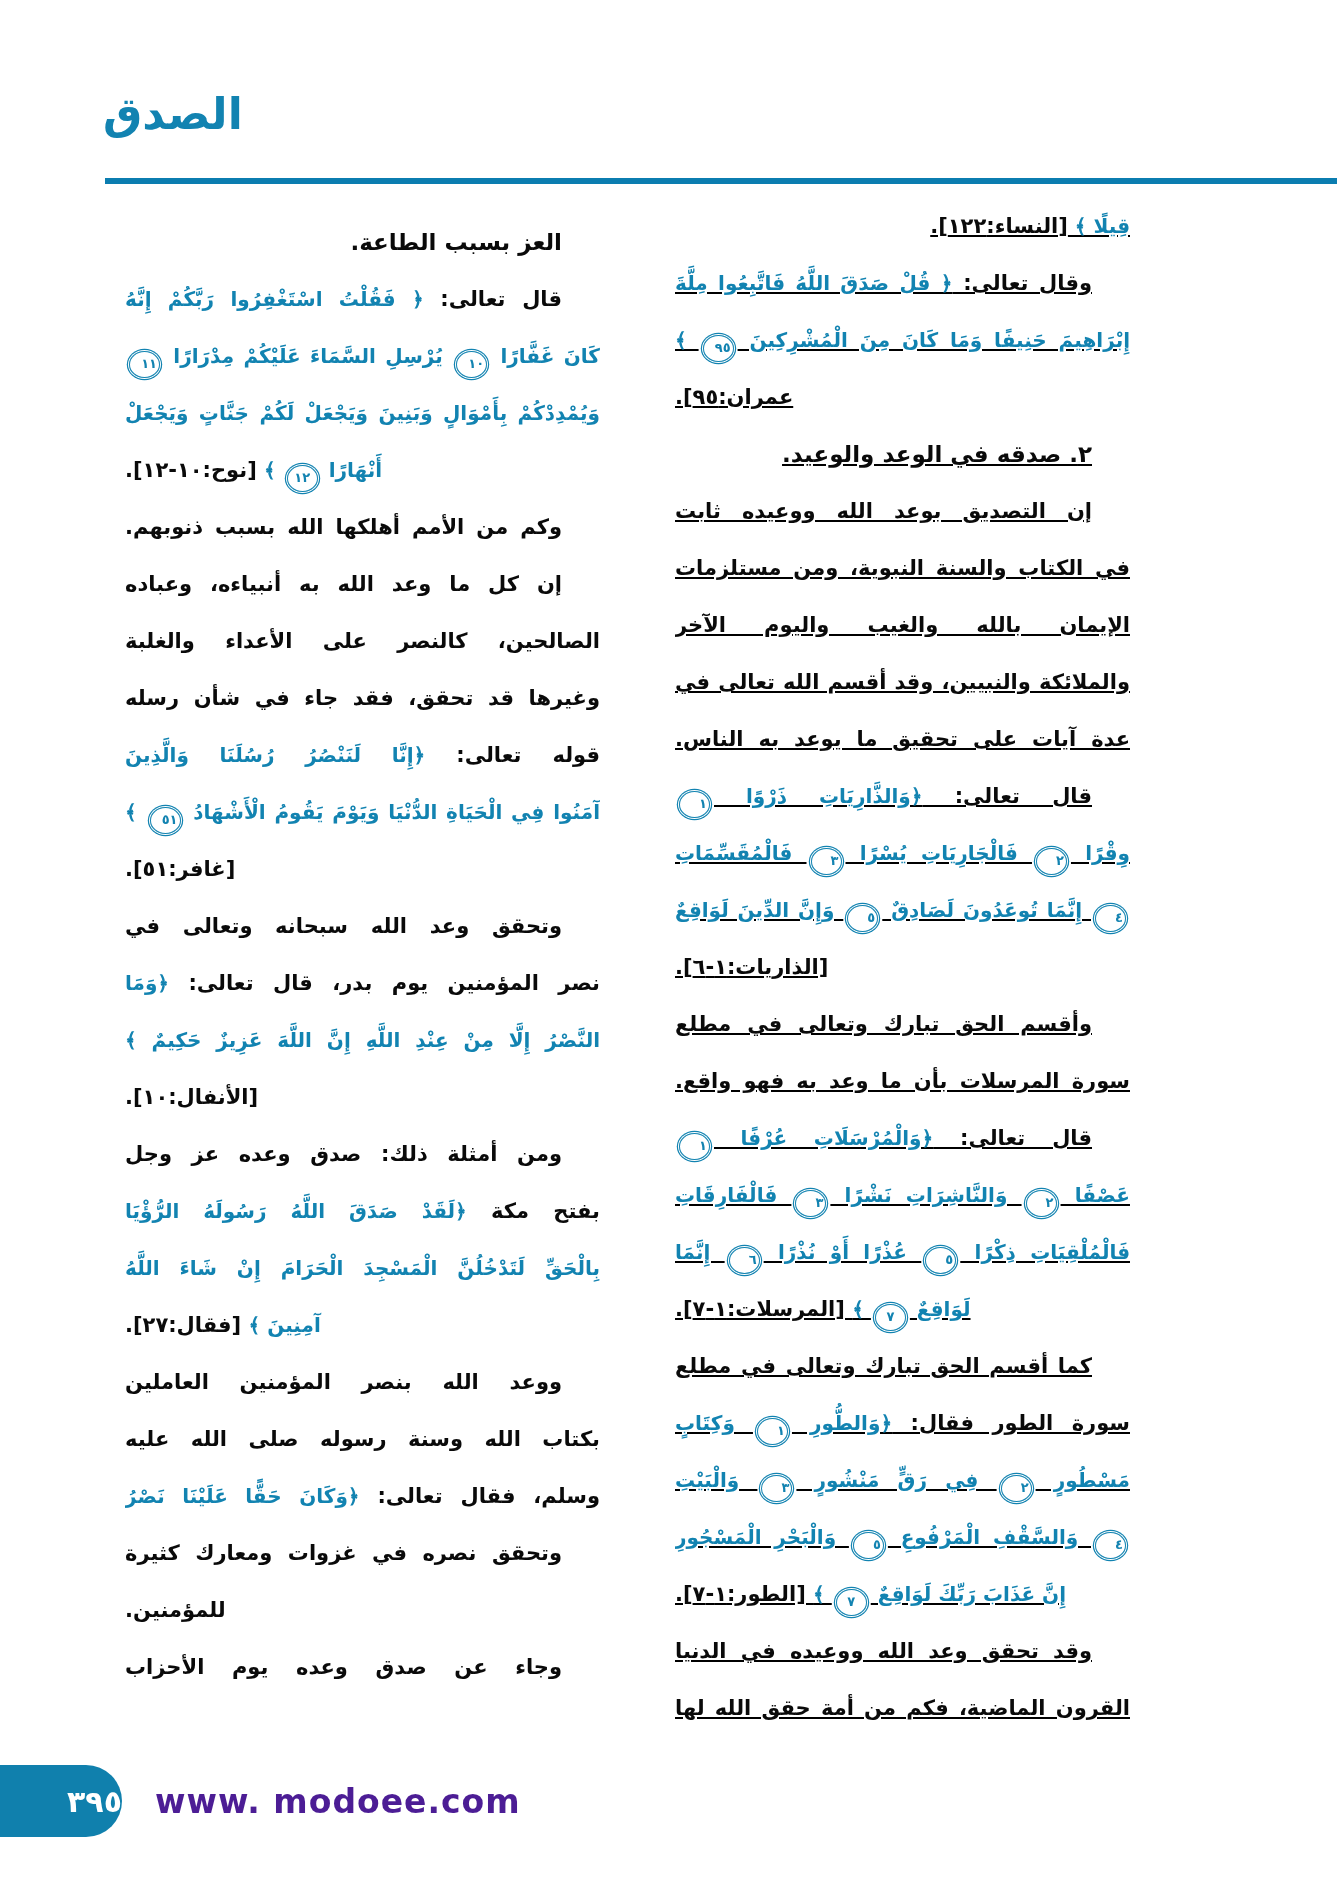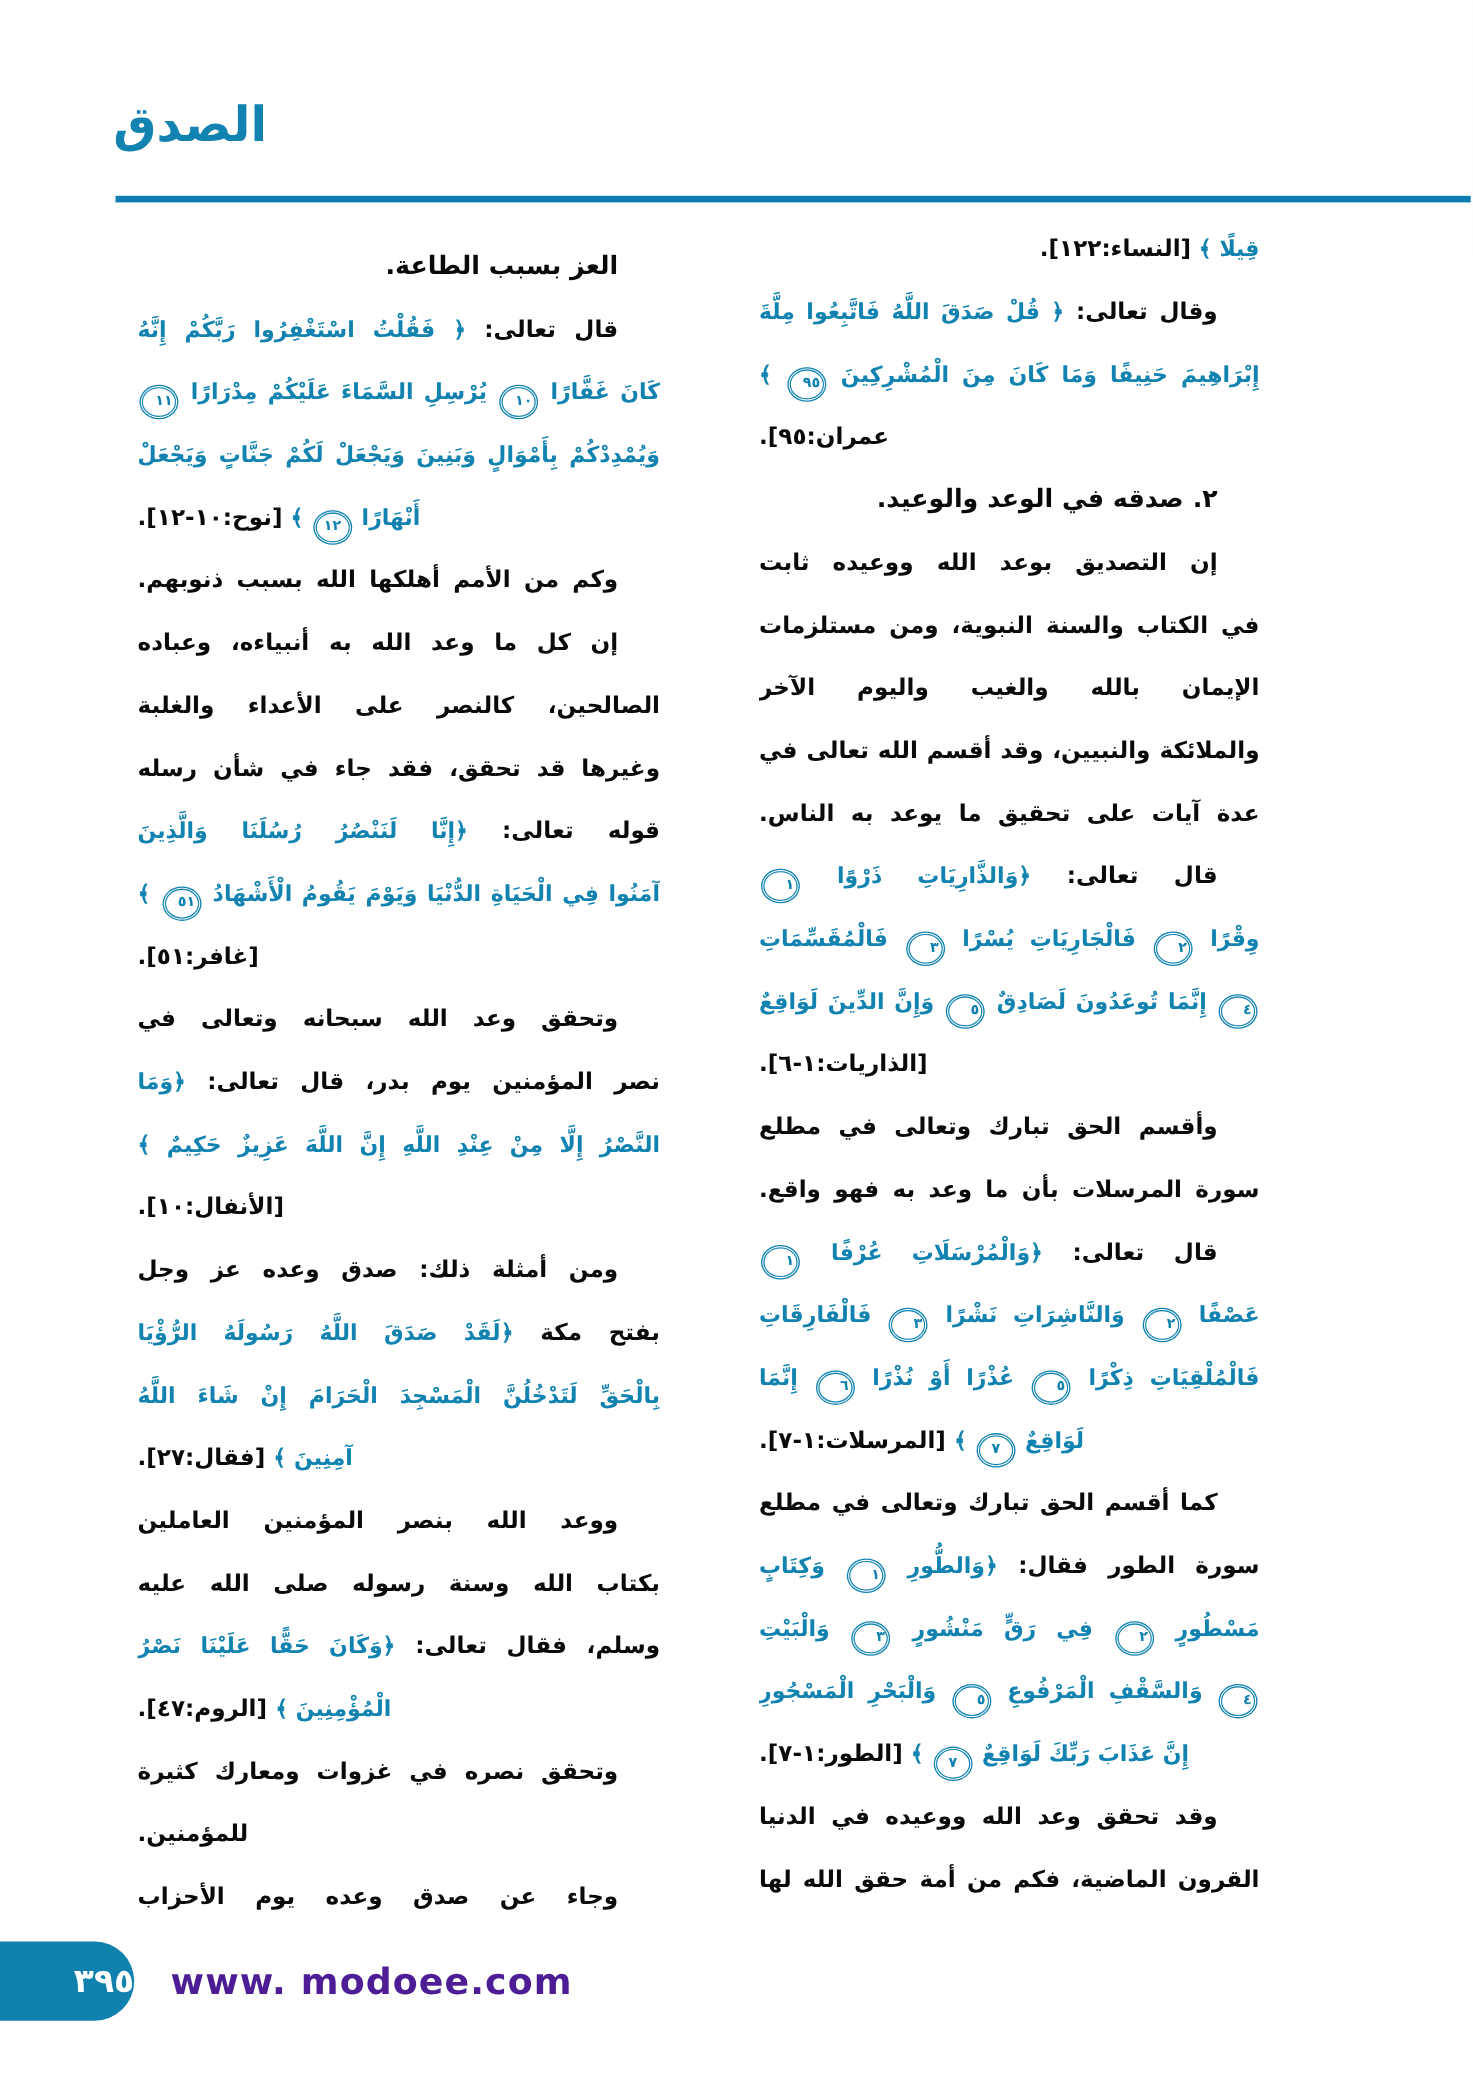--- a/index.html
+++ b/index.html
@@ -3,21 +3,21 @@
 <meta charset="utf-8">
 <style>
   html,body{margin:0;padding:0;background:#e8e8e8;}
   .page{position:relative;width:1339px;height:1890px;background:#ffffff;overflow:hidden;
         font-family:"DejaVu Sans",sans-serif;}
   
   .title{position:absolute;top:88px;left:103px;font-size:44px;font-weight:700;color:#1283b1;direction:rtl;}
   .rule{position:absolute;top:178px;left:105px;width:1232px;height:6px;background:#0b7db0;}
   
   .col{position:absolute;}
-  #col-right{top:198px;left:690px;width:455px;}
+  #col-right{top:198px;left:675px;width:455px;text-decoration:underline;}
   #col-left{top:214px;left:125px;width:475px;}
   .line{direction:rtl;height:57px;line-height:57px;font-size:21px;font-weight:700;color:#0a0a0a;
         overflow:hidden;text-justify:inter-word;}
   .a-j{text-align:justify;text-align-last:justify;}
   .a-i{text-align:justify;text-align-last:justify;padding-right:38px;}
   .a-l{text-align:left;}
   .a-r{text-align:right;}
   .a-h{text-align:right;padding-right:38px;font-size:23px;}
   .q{color:#1283b1;font-size:20px;}
   .b{color:#0a0a0a;}
@@ -84,21 +84,20 @@
       <div class="line a-j"><span class="b">نصر المؤمنين يوم بدر، قال تعالى: </span><span class="q">﴿وَمَا</span></div>
       <div class="line a-j"><span class="q">النَّصْرُ إِلَّا مِنْ عِنْدِ اللَّهِ إِنَّ اللَّهَ عَزِيزٌ حَكِيمٌ ﴾</span></div>
       <div class="line a-l"><span class="b">[الأنفال:١٠].</span></div>
       <div class="line a-i"><span class="b">ومن أمثلة ذلك: صدق وعده عز وجل</span></div>
       <div class="line a-j"><span class="b">بفتح مكة </span><span class="q">﴿لَقَدْ صَدَقَ اللَّهُ رَسُولَهُ الرُّؤْيَا</span></div>
       <div class="line a-j"><span class="q">بِالْحَقِّ لَتَدْخُلُنَّ الْمَسْجِدَ الْحَرَامَ إِنْ شَاءَ اللَّهُ</span></div>
       <div class="line a-l"><span class="q">آمِنِينَ ﴾</span><span class="b"> [فقال:٢٧].</span></div>
       <div class="line a-i"><span class="b">ووعد الله بنصر المؤمنين العاملين</span></div>
       <div class="line a-j"><span class="b">بكتاب الله وسنة رسوله صلى الله عليه</span></div>
       <div class="line a-j"><span class="b">وسلم، فقال تعالى: </span><span class="q">﴿وَكَانَ حَقًّا عَلَيْنَا نَصْرُ</span></div>
-      <div class="line a-l"><span class="q">الْمُؤْمِنِينَ ﴾</span><span class="b"> [الروم:٤٧].</span></div>
       <div class="line a-i"><span class="b">وتحقق نصره في غزوات ومعارك كثيرة</span></div>
       <div class="line a-l"><span class="b">للمؤمنين.</span></div>
       <div class="line a-i"><span class="b">وجاء عن صدق وعده يوم الأحزاب</span></div>
     </div>
 
   <div class="page-badge">
     <span>٣٩٥</span>
   </div>
   <div class="site-url">www. modoee.com</div>
 </div>

